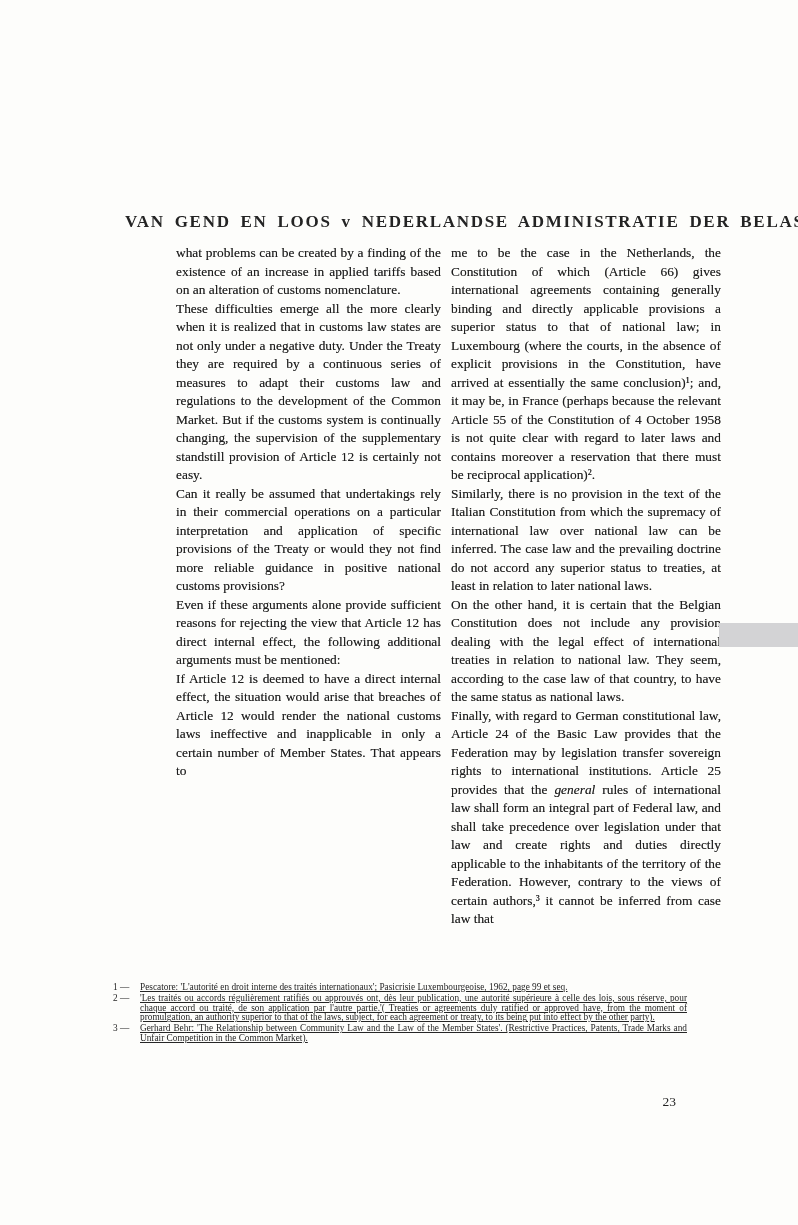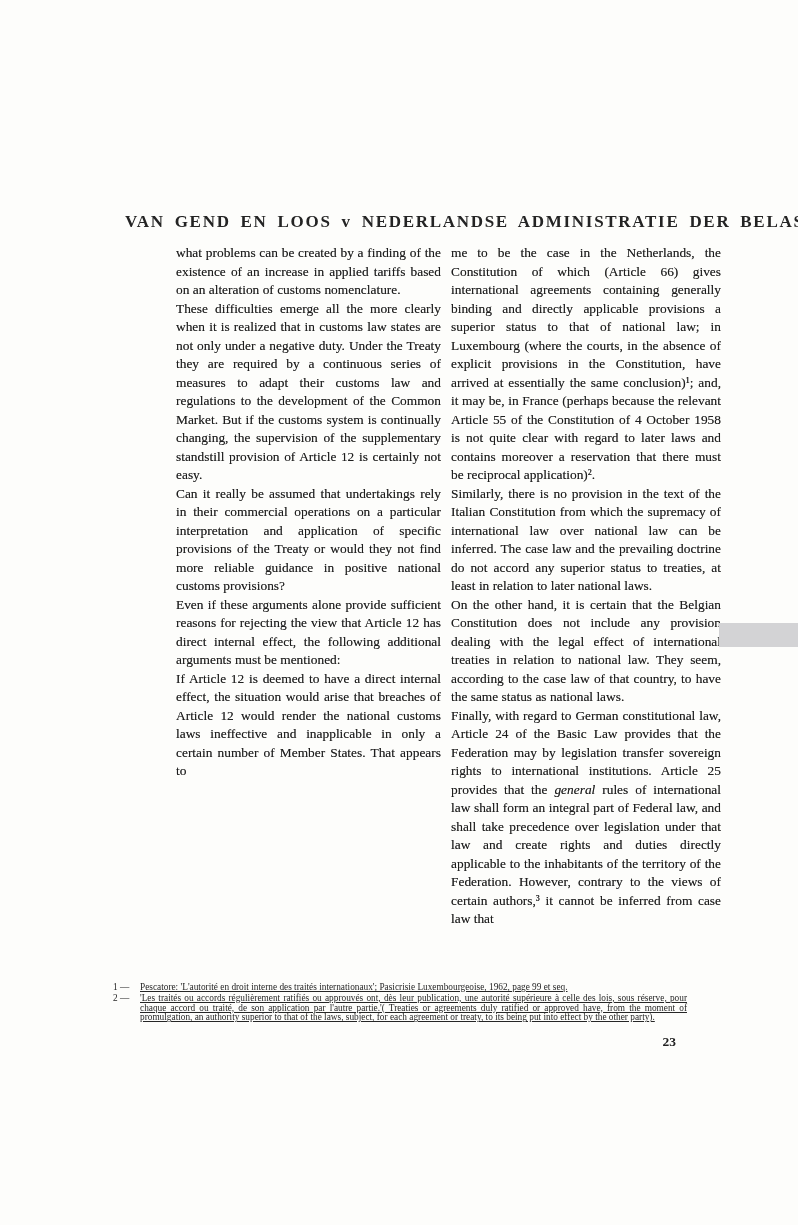--- a/index.html
+++ b/index.html
@@ -59,24 +59,24 @@
     text-indent: -27px;
     margin-bottom: 1px;
   }
   .fn-marker {
     display: inline-block;
     width: 27px;
     text-indent: 0;
   }
   .page-number {
     position: absolute;
-    top: 1034px; left: 128px; width: 548px;
+    top: 1094px; left: 128px; width: 548px;
     text-align: right;
     font-size: 13.5px;
-    font-weight: bold;
+    font-weight: normal;
     color: #222;
   }
   .tab-marker {
     position: absolute;
     top: 623px; left: 719px;
     width: 79px; height: 24px;
     background: #d3d3d5;
   }
 </style>
 </head>
@@ -102,19 +102,22 @@
     </div>
   </div>
 
   <div class="footnotes">
     <div class="footnote">
       <span class="fn-marker">1 —</span><span>Pescatore: 'L'autorité en droit interne des traités internationaux'; Pasicrisie Luxembourgeoise, 1962, page 99 et seq.</span>
     </div>
     <div class="footnote">
       <span class="fn-marker">2 —</span><span>'Les traités ou accords régulièrement ratifiés ou approuvés ont, dès leur publication, une autorité supérieure à celle des lois, sous réserve, pour chaque accord ou traité, de son application par l'autre partie.'( Treaties or agreements duly ratified or approved have, from the moment of promulgation, an authority superior to that of the laws, subject, for each agreement or treaty, to its being put into effect by the other party).</span>
     </div>
+    <div class="footnote">
+      <span class="fn-marker">3 —</span><span>Gerhard Behr: 'The Relationship between Community Law and the Law of the Member States'. (Restrictive Practices, Patents, Trade Marks and Unfair Competition in the Common Market).</span>
+    </div>
   </div>
 
   <div class="page-number">23</div>
 
   <div class="tab-marker"></div>
 
 </div>
 
 </body></html>

